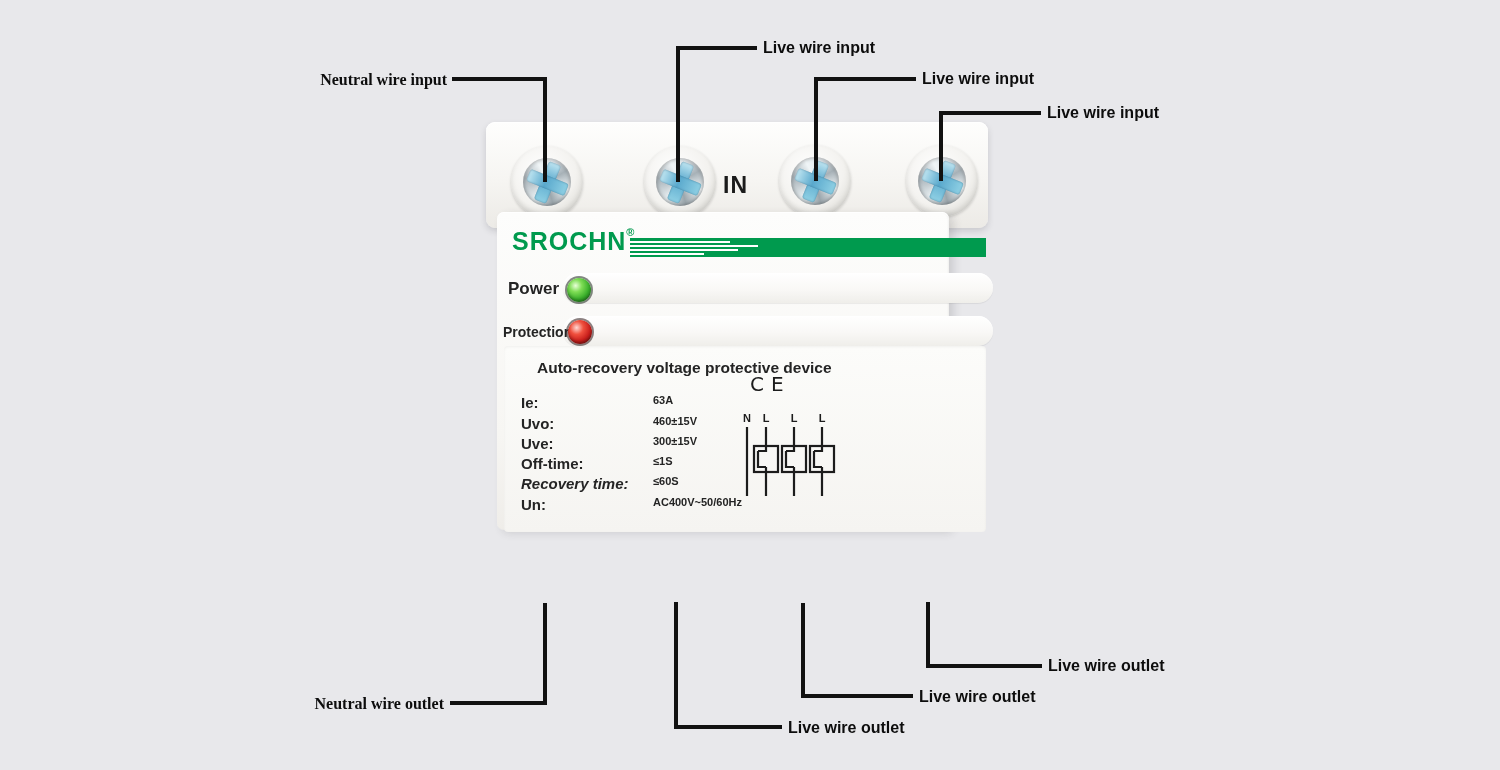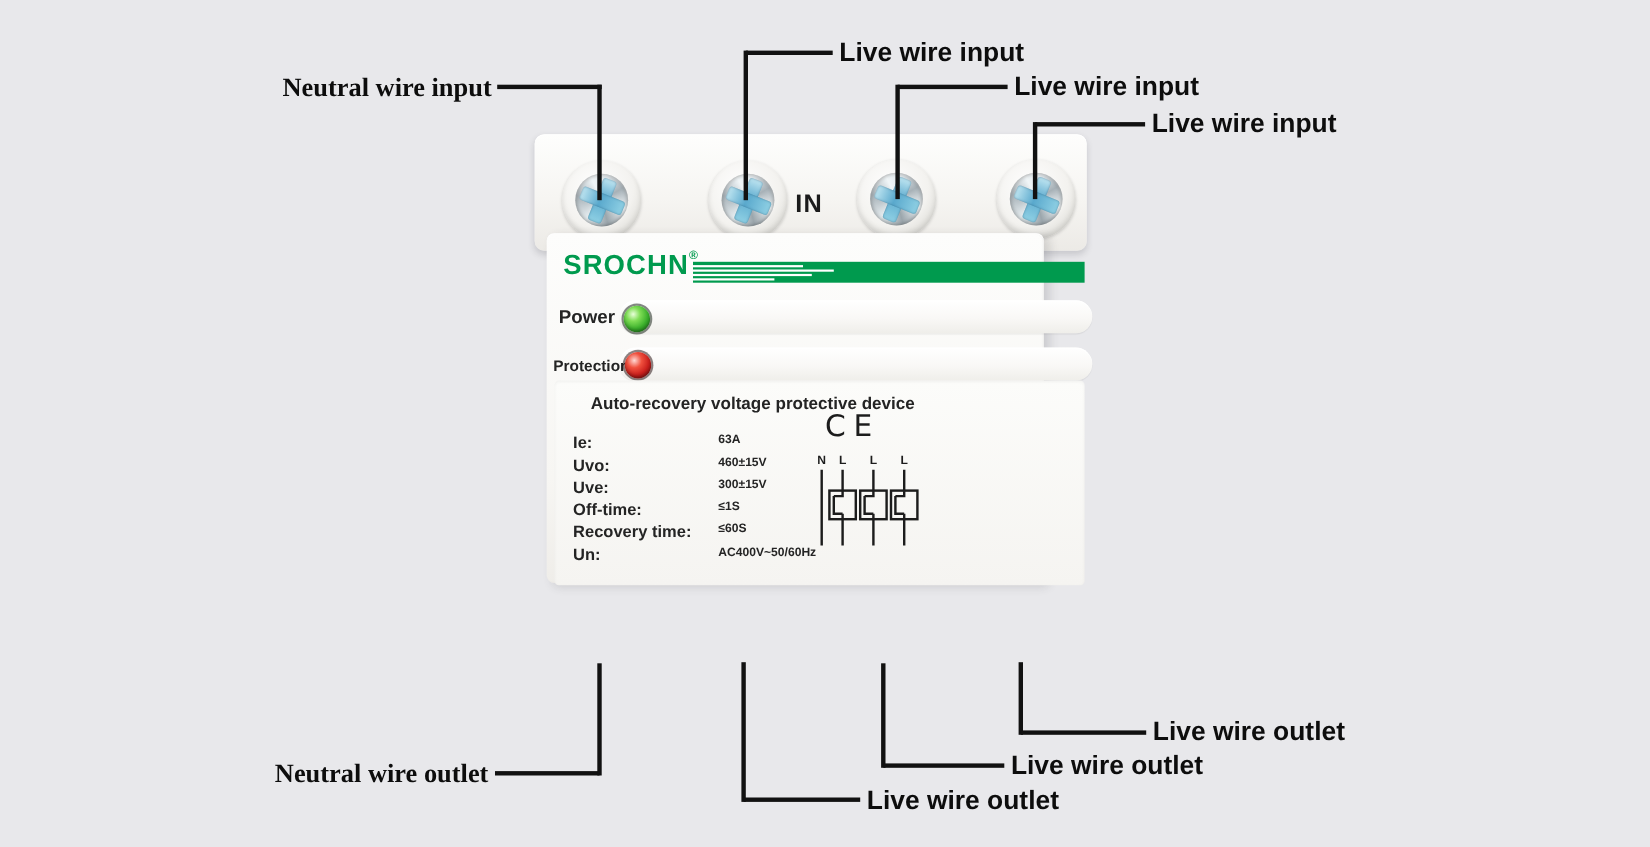--- a/index.html
+++ b/index.html
@@ -1,20 +1,20 @@
 <!DOCTYPE html>
 <html><head>
 <meta charset="utf-8">
 <style>
   html,body{margin:0;padding:0;background:#e8e8eb;}
   .stage{position:relative;width:1500px;height:770px;background:#e8e8eb;overflow:hidden;
          font-family:"Liberation Sans",sans-serif;}
 
   
-  .ann{position:absolute;font-weight:bold;font-size:24px;color:#0d0d0d;white-space:nowrap;line-height:28px;}
+  .ann{position:absolute;font-weight:bold;font-size:16px;color:#0d0d0d;white-space:nowrap;line-height:28px;}
   .ann.right-align{text-align:right;width:300px;font-family:Liberation Serif, serif;}
   .lline{position:absolute;background:#111;}
   .lline.h{height:4px;}
   .lline.v{width:4px;}
 
   
   .block{position:absolute;background:linear-gradient(180deg,#fefefd 0%,#f6f5f2 55%,#eceae6 100%);
          border-radius:9px;box-shadow:0 3px 6px rgba(60,60,70,.18), inset 0 1px 0 #fff;}
   .block-top{left:486px;top:122px;width:502px;height:106px;z-index:1;}
   .block-bottom{left:492px;top:538px;width:510px;height:108px;z-index:1;
@@ -53,21 +53,21 @@
         box-shadow:0 1px 1px rgba(0,0,0,.07), inset 0 1px 0 #fff;}
   .led{position:absolute;width:24px;height:24px;border-radius:50%;}
   .led.green{background:radial-gradient(circle at 36% 32%,#e9ffd9 0%,#7fdd55 28%,#3aaf2b 60%,#17641a 100%);
         box-shadow:0 0 0 2px rgba(30,40,30,.55), inset 0 -2px 3px rgba(0,0,0,.3);}
   .led.red{background:radial-gradient(circle at 36% 32%,#ffd9d4 0%,#f0503e 30%,#c91f1c 60%,#5e0b0b 100%);
         box-shadow:0 0 0 2px rgba(45,25,25,.55), inset 0 -2px 3px rgba(0,0,0,.3);}
   .face-text{position:absolute;font-weight:bold;color:#242424;white-space:nowrap;}
   .panel{position:absolute;left:7px;top:134px;width:482px;height:186px;border-radius:4px;
         background:linear-gradient(180deg,#fcfcfa,#f5f4f1);box-shadow:inset 0 1px 3px rgba(0,0,0,.05);}
   .title{font-size:15.5px;margin-left:16px;}
-  .ce{position:absolute;left:253px;top:160px;font-family:"DejaVu Sans",sans-serif;font-size:27px;
+  .ce{position:absolute;left:253px;top:160px;font-family:"DejaVu Sans",sans-serif;font-size:20px;
       font-weight:500;letter-spacing:7px;color:#1c1c1c;}
   .spec-label{left:24px;font-size:15px;}
   .spec-value{left:156px;font-size:11px;}
   .wiring{position:absolute;left:238px;top:196px;}
 
   .ann,.lline{z-index:3;}
 </style>
 </head>
 <body>
 
@@ -147,21 +147,21 @@
     <div class="ce">CE</div>
 
     <div class="face-text spec-label" style="top:182px;">Ie:</div>
     <div class="face-text spec-value" style="top:182px;">63A</div>
     <div class="face-text spec-label" style="top:203px;">Uvo:</div>
     <div class="face-text spec-value" style="top:203px;">460±15V</div>
     <div class="face-text spec-label" style="top:223px;">Uve:</div>
     <div class="face-text spec-value" style="top:223px;">300±15V</div>
     <div class="face-text spec-label" style="top:243px;">Off-time:</div>
     <div class="face-text spec-value" style="top:243px;">≤1S</div>
-    <div class="face-text spec-label" style="top:263px;">Recovery time:</div>
+    <div class="face-text spec-label" style="top:263px;font-style:italic;">Recovery time:</div>
     <div class="face-text spec-value" style="top:263px;">≤60S</div>
     <div class="face-text spec-label" style="top:284px;">Un:</div>
     <div class="face-text spec-value" style="top:284px;">AC400V~50/60Hz</div>
 
     <svg class="wiring" width="110" height="92" viewBox="0 0 110 92">
       <g font-family="Liberation Sans, sans-serif" font-size="11" font-weight="bold" fill="#1c1c1c" text-anchor="middle">
         <text x="12" y="14">N</text>
         <text x="31" y="14">L</text>
         <text x="59" y="14">L</text>
         <text x="87" y="14">L</text>

